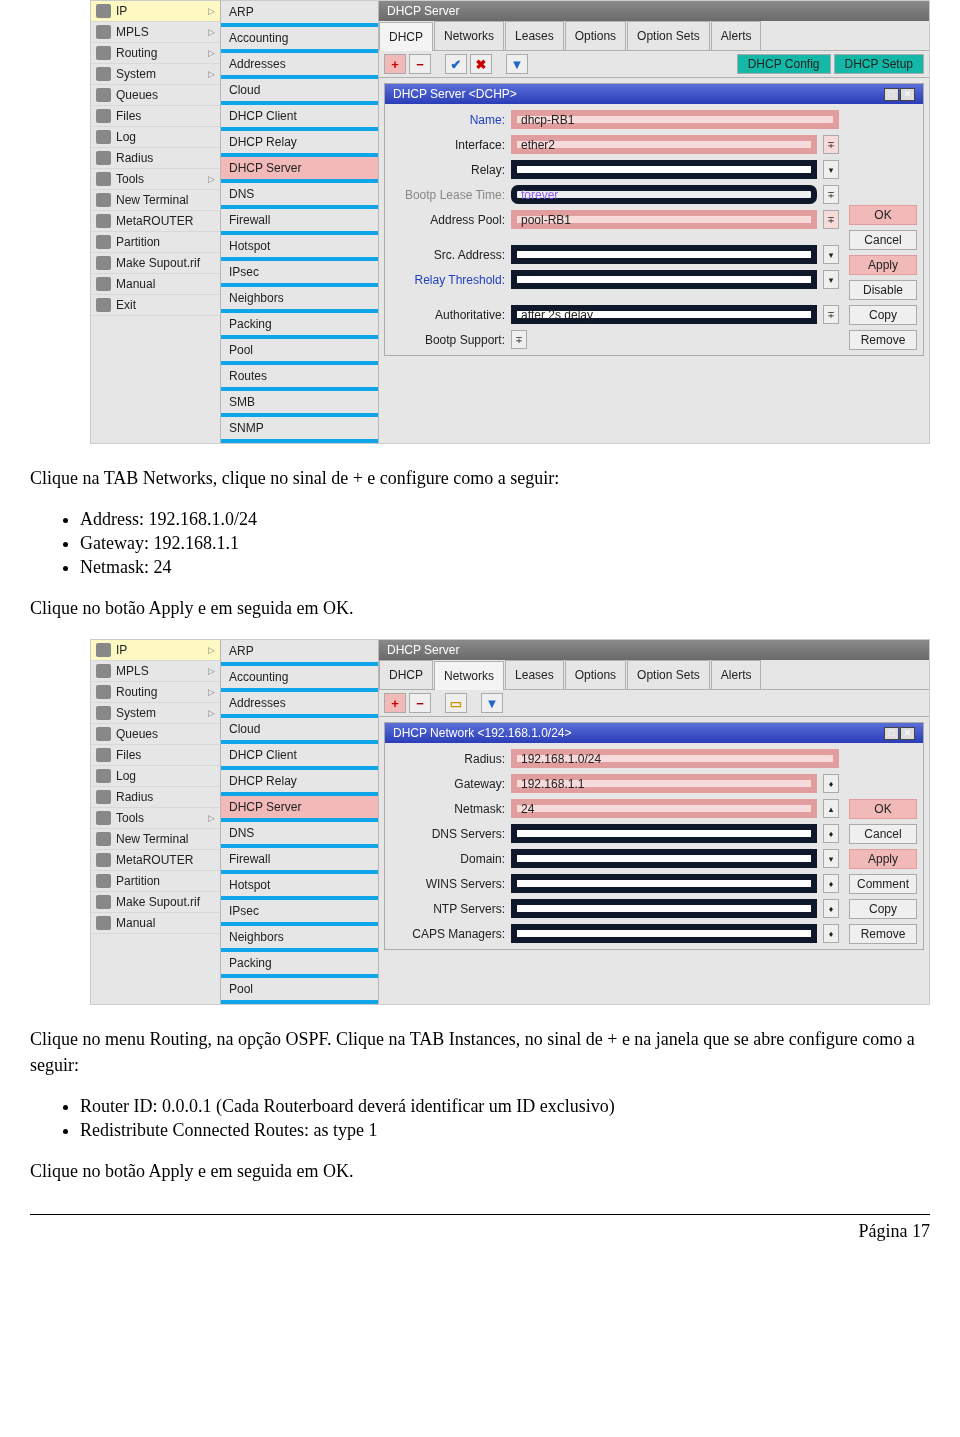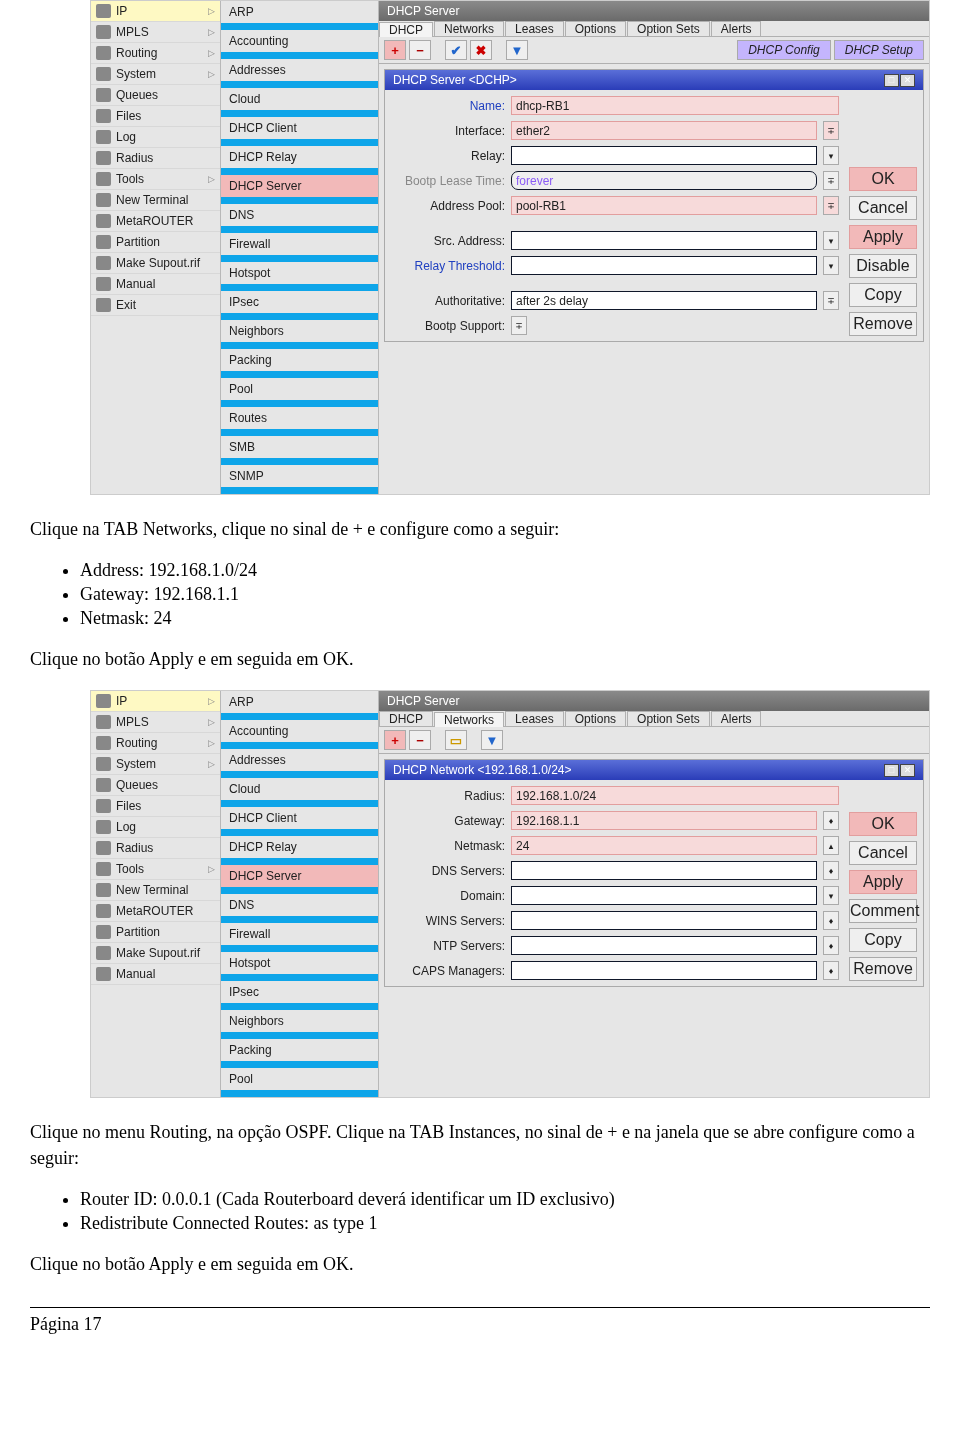--- a/index.html
+++ b/index.html
@@ -6,55 +6,55 @@
   body { font-family: Georgia, serif; font-size: 18px; color: #000; background: #fff; width: 960px; }
   .page { padding: 0 30px 20px 30px; }
   
   .shot { font-family: Tahoma, Arial, sans-serif; font-size: 12px; color: #222; display: flex; background: #e6e6e6; border: 1px solid #ccc; margin-left: 60px; }
   .sidebar { width: 130px; background: #e6e6e6; border-right: 1px solid #b8b8b8; }
   .sidebar .it { display: flex; align-items: center; gap: 5px; padding: 3px 5px; border-bottom: 1px solid #d8d8d8; cursor: pointer; }
   .sidebar .it.hot { background: #fef9c3; }
   .ico { width: 15px; height: 14px; display: inline-block; background: #888; border-radius: 2px; flex: none; }
   .tri { margin-left: auto; font-size: 9px; color: #888; }
   .submenu { width: 158px; background: #e6e6e6; border-right: 1px solid #b8b8b8; }
-  .submenu .sit { padding: 4px 8px; border-bottom: 7px solid #0ea5e9; cursor: pointer; }
+  .submenu .sit { padding: 4px 8px; border-bottom: 4px solid #0ea5e9; cursor: pointer; }
   .submenu .sit.hot { background: #f2b9b9; }
   .panel { flex: 1; background: #e6e6e6; display: flex; flex-direction: column; }
   .titlebar { background: linear-gradient(#8a8a8a,#6a6a6a); color: #fff; padding: 3px 8px; font-size: 12px; display: flex; align-items: center; justify-content: space-between; }
   .titlebar.sub { background: linear-gradient(#5a6fd8,#2a3db8); }
   .tabs { display: flex; background: #e6e6e6; border-bottom: 1px solid #b0b0b0; }
-  .tab { padding: 0 9px; border: 1px solid #b0b0b0; border-bottom: none; margin-right: 1px; background: #e6e6e6; cursor: pointer; }
+  .tab { padding: 7px 9px; border: 1px solid #b0b0b0; border-bottom: none; margin-right: 1px; background: #e6e6e6; cursor: pointer; }
   .tab.act { background: #f4f4f4; position: relative; top: 1px; }
   .toolbar { display: flex; gap: 3px; padding: 3px 5px; border-bottom: 1px solid #b0b0b0; align-items: center; }
   .tbtn { width: 22px; height: 20px; border: 1px solid #aaa; background: #efefef; display: flex; align-items: center; justify-content: center; font-weight: bold; font-size: 13px; }
   .tbtn.plus { color: #c00; background: #f2b9b9; }
   .tbtn.minus { color: #a00; }
-  .bigbtn { border: 1px solid #aaa; background: #c4b5fd; padding: 2px 10px; font-style: italic; }
+  .bigbtn { border: 1px solid #aaa; background: #14b8a6; padding: 2px 10px; }
   .dialog { margin: 5px; border: 1px solid #aaa; background: #e6e6e6; }
   .formrow { display: flex; align-items: center; padding: 3px 8px; gap: 6px; }
   .formrow .lbl { width: 110px; text-align: right; color: #222; }
   .formrow .lbl.disabled { color: #888; }
   .formrow .lbl.blue { color: #2040c0; }
-  .fld { flex: 1; border: 1px solid #0f172a; background: #fff; height: 19px; padding: 1px 4px; display: flex; align-items: center; }
+  .fld { flex: 1; border: 6px solid #0f172a; background: #fff; height: 19px; padding: 1px 4px; display: flex; align-items: center; }
   .fld.pink { background: #f7dada; border-color: #e29e9e; }
   .fld.dis { background: #efefef; color: #8b5cf6; border-radius: 7px; }
   .dd { width: 16px; height: 19px; border: 1px solid #aaa; background: #efefef; display: flex; align-items: center; justify-content: center; font-size: 9px; }
   .btncol { width: 74px; display: flex; flex-direction: column; gap: 5px; padding: 5px 6px 5px 0; }
-  .sbtn { border: 1px solid #aaa; background: #efefef; text-align: center; padding: 2px 0; font-size: 16px; cursor: pointer; }
+  .sbtn { border: 1px solid #aaa; background: #efefef; text-align: center; padding: 2px 0; font-size: 12px; cursor: pointer; }
   .sbtn.pink { background: #f2b9b9; border-color: #e29e9e; }
   .dbody { display: flex; align-items: flex-end; }
   .formcol { flex: 1; padding: 3px 2px; }
   .winbtns { display: flex; gap: 1px; }
   .wb { width: 15px; height: 13px; border: 1px solid #444; background: #ddd; font-size: 9px; display: flex; align-items: center; justify-content: center; }
   
   .doctext { margin: 22px 0 18px 0; line-height: 1.4; }
   ul.bul { margin: 12px 0 18px 50px; }
   ul.bul li { margin: 3px 0; }
   hr.ft { margin-top: 30px; border: none; border-top: 1px solid #000; }
-  .pagenum { margin-top: 6px; }
+  .pagenum { text-align: right; margin-top: 6px; }
 </style>
 </head>
 <body>
 
 <div class="page">
 
 <div class="shot">
   <div class="sidebar" id="sb1">
         <div class="it hot">
           <span class="ico"></span>

